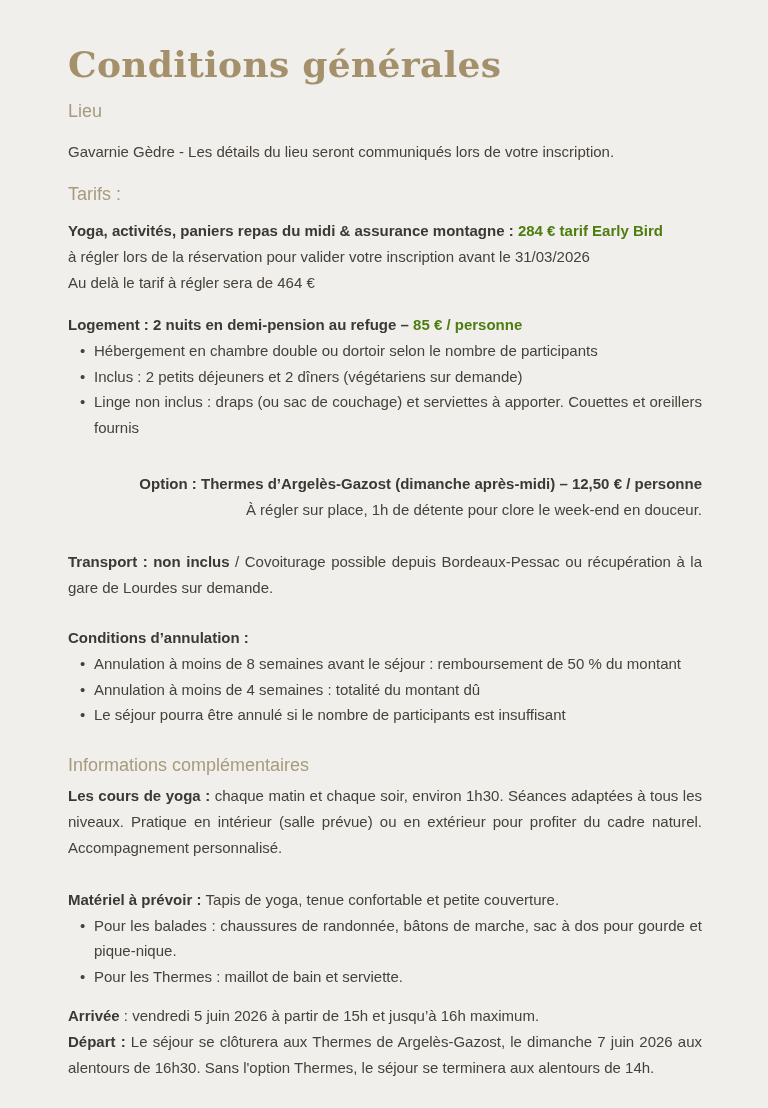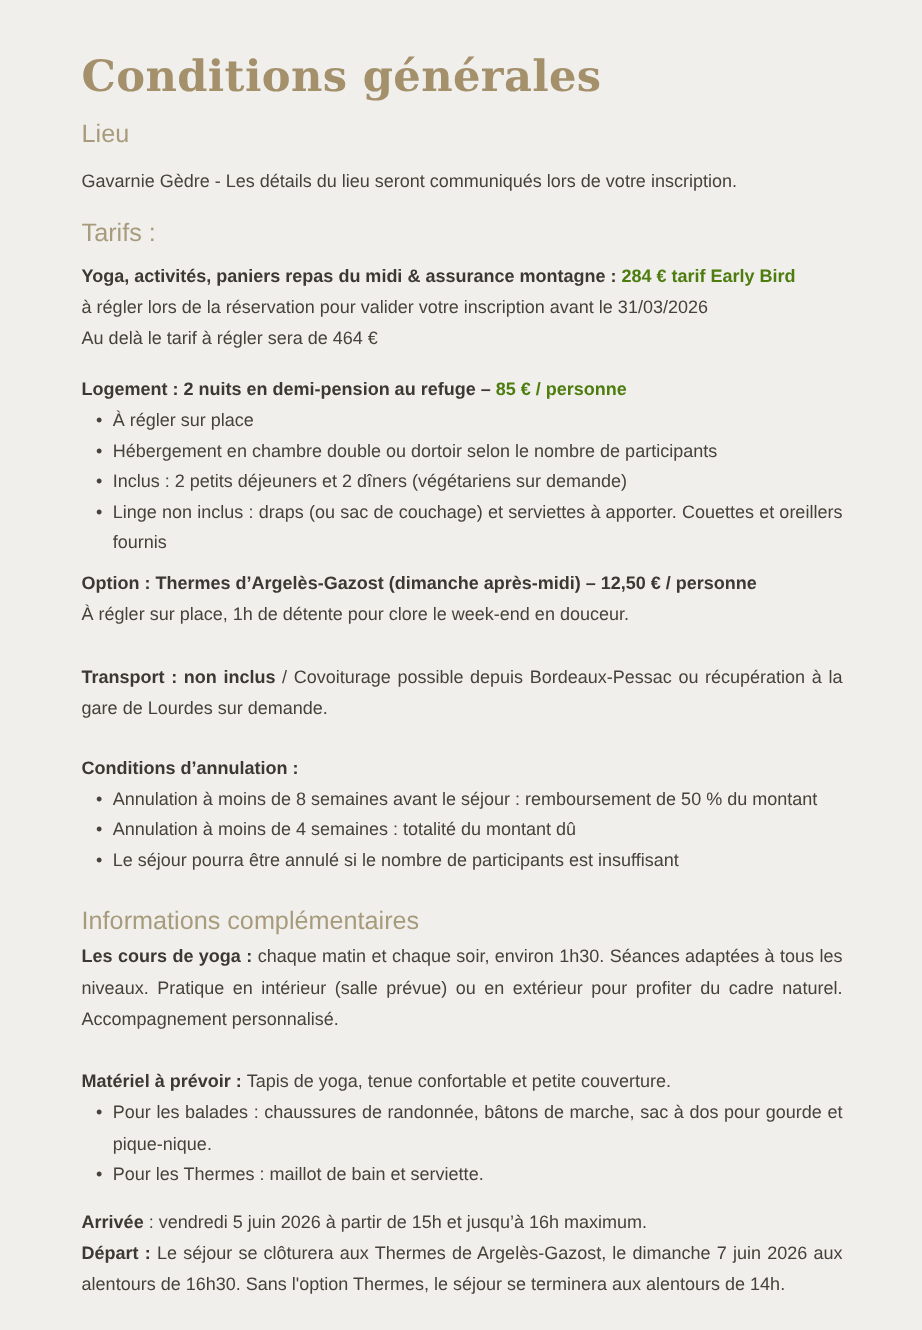--- a/index.html
+++ b/index.html
@@ -15,21 +15,21 @@
   .doc-title {
     font-family:"DejaVu Serif", serif;
     font-weight:700;
     font-size:36px;
     line-height:48px;
     color:#a4916c;
     text-align:left;
     letter-spacing:.3px;
   }
   .section-heading {
-    font-size:21px;
+    font-size:18px;
     line-height:27px;
     font-weight:400;
     color:#a89b7c;
   }
   .txt { font-size:15px; line-height:26px; }
   .bullets { list-style:none; }
   .bullets li {
     position:relative;
     padding-left:26px;
     font-size:15px;
@@ -42,21 +42,21 @@
     top:0;
   }
   .bold   { font-weight:700; color:#3c3832; }
   .gold   { font-weight:700; color:#4d7c0f; }
   .justify { text-align:justify; }
   
   .mt-4  { margin-top:4px; }
   .mt-10 { margin-top:10px; }
   .mt-14 { margin-top:14px; }
   .mt-16 { margin-top:16px; }
-  .mt-20 { margin-top:8px; }
+  .mt-20 { margin-top:31px;text-align:right; }
   .mt-24 { margin-top:24px; }
   .mt-26 { margin-top:26px; }
 </style>
 </head>
 <body>
 
 <div class="page">
 
   <h1 class="doc-title">Conditions générales</h1>
 
@@ -67,21 +67,20 @@
 
   <div class="mt-10">
     <p class="txt"><span class="bold">Yoga, activités, paniers repas du midi &amp; assurance montagne : </span><span class="gold">284 € tarif Early Bird</span></p>
     <p class="txt">à régler lors de la réservation pour valider votre inscription avant le 31/03/2026</p>
     <p class="txt">Au delà le tarif à régler sera de 464 €</p>
   </div>
 
   <div class="mt-16">
     <p class="txt"><span class="bold">Logement : 2 nuits en demi-pension au refuge – </span><span class="gold">85 € / personne</span></p>
     <ul class="bullets">
-      <li>À régler sur place</li>
       <li>Hébergement en chambre double ou dortoir selon le nombre de participants</li>
       <li>Inclus : 2 petits déjeuners et 2 dîners (végétariens sur demande)</li>
       <li class="justify">Linge non inclus : draps (ou sac de couchage) et serviettes à apporter. Couettes et oreillers fournis</li>
     </ul>
   </div>
 
   <div class="mt-20">
     <p class="txt bold">Option : Thermes d’Argelès-Gazost (dimanche après-midi) – 12,50 € / personne</p>
     <p class="txt">À régler sur place, 1h de détente pour clore le week-end en douceur.</p>
   </div>

